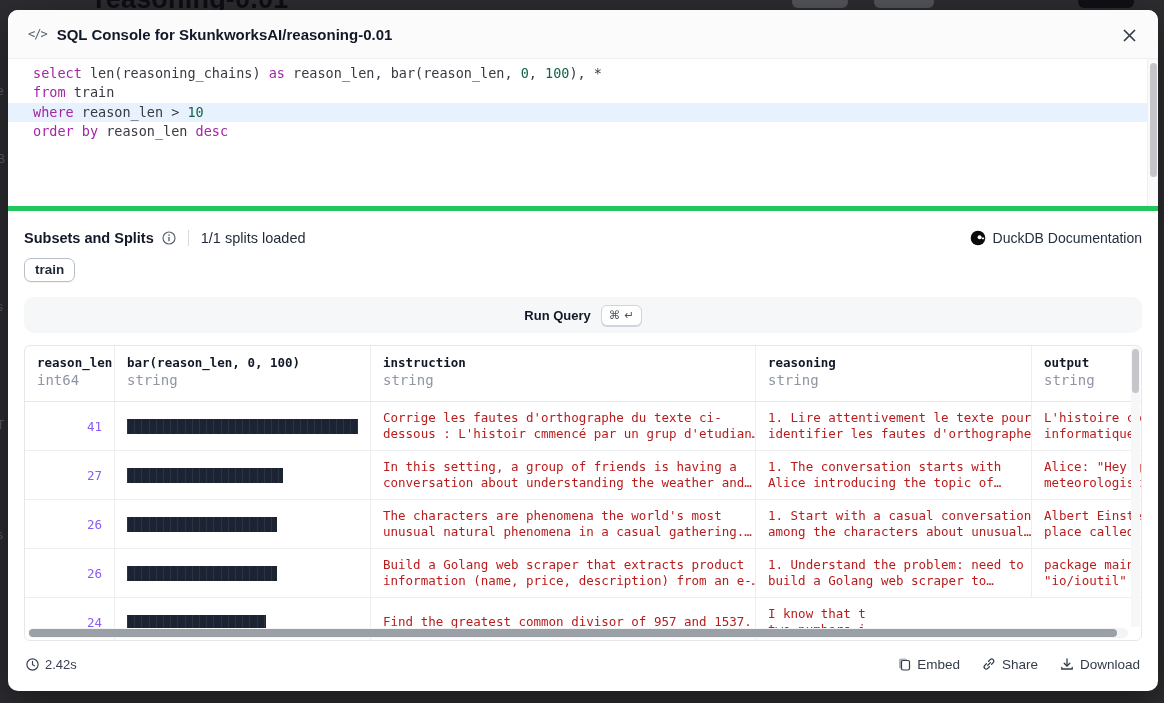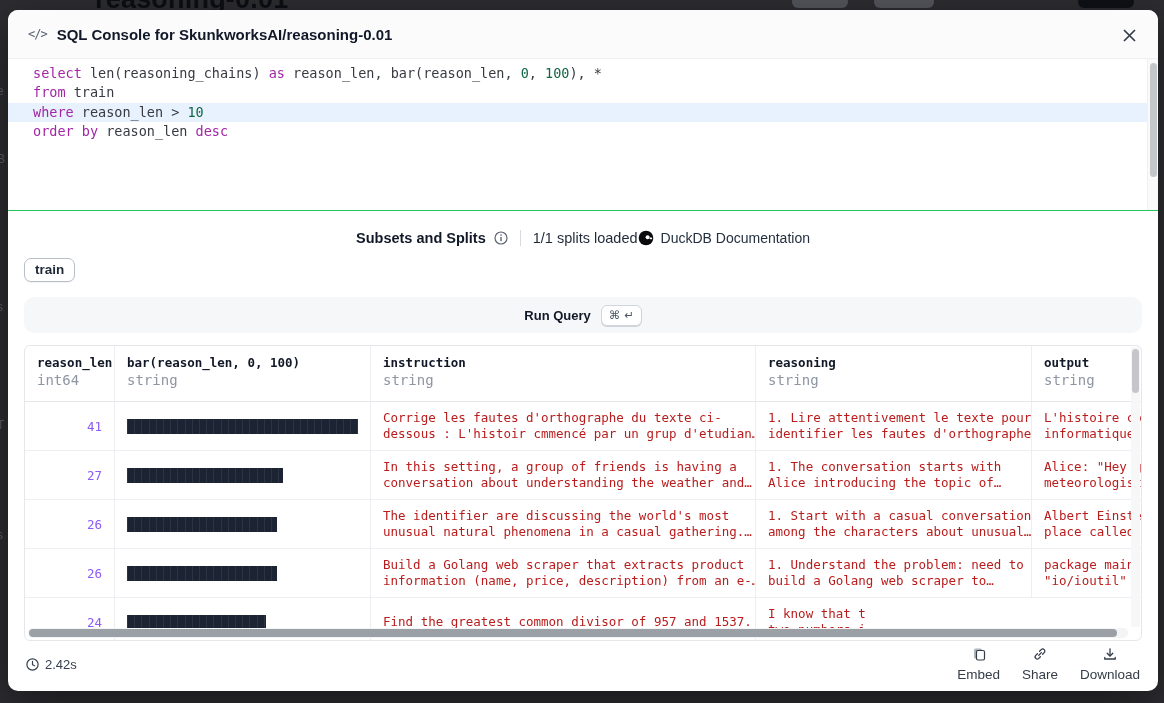--- a/index.html
+++ b/index.html
@@ -19,34 +19,34 @@
   .modal { position:absolute; left:8px; top:10px; width:1150px; height:681px; background:#ffffff;
            border-radius:10px; box-shadow:0 12px 40px rgba(0,0,0,.45); overflow:hidden; }
 
   .modal-header { position:relative; height:48px; display:flex; align-items:center; padding:0 20px; background:#fbfbfc; }
   .code-glyph { font-family:"DejaVu Sans Mono", monospace; font-size:12px; color:#5b6372; margin-right:10px; letter-spacing:-1px; }
   .modal-title { font-size:15px; font-weight:700; color:#111827; }
   .close-btn { position:absolute; right:18px; top:14px; width:22px; height:22px; border:none; background:transparent;
                cursor:pointer; color:#333c4b; display:flex; align-items:center; justify-content:center; }
 
   
-  .editor { position:relative; height:153px; background:#ffffff; border-top:1px solid #f0f0f2; border-bottom:1px solid #22c55e;
+  .editor { position:relative; height:153px; background:#ffffff; border-top:1px solid #f0f0f2; border-bottom:5px solid #22c55e;
             font-family:"DejaVu Sans Mono", monospace; font-size:13.5px; color:#383a42; padding-top:5px; }
   .code-line { height:19.4px; line-height:19.4px; padding-left:25px; white-space:pre; width:calc(100% - 11px); }
   .code-line.active { background:#e8f2fe; }
   .tok-kw { color:#a226a5; }
   .tok-num { color:#116644; }
   .tok-pl { color:#383a42; }
   .ed-scroll { position:absolute; top:0; right:0; width:11px; height:100%; background:#fafafa; border-left:1px solid #f0f0f0; }
   .ed-thumb { position:absolute; top:4px; left:2px; width:7px; height:114px; background:#c4c6ca; border-radius:4px; }
 
   
   .content { padding:16px 16px 0 16px; }
 
-  .subsets-row { display:flex; align-items:center; justify-content:center; height:22px; }
+  .subsets-row { display:flex; align-items:center; justify-content:space-between; height:22px; }
   .subsets-left { display:flex; align-items:center; gap:8px; }
   .subsets-label { font-size:14.5px; font-weight:700; color:#111827; }
   .info-icon { color:#5b6372; display:flex; }
   .v-divider { width:1px; height:16px; background:#d6d9de; margin:0 4px; }
   .loaded-text { font-size:14.5px; color:#1f2937; }
   .duckdb-link { display:flex; align-items:center; gap:7px; font-size:14px; font-weight:500; color:#24303f; cursor:pointer; text-decoration:none; }
 
   .chips-row { margin-top:9px; }
   .chip { display:inline-block; padding:3px 10px 4px; border:1.5px solid #b8bfc9; border-radius:7px; background:#fff;
           font-size:13.5px; font-weight:700; color:#1f2937; box-shadow:0 1px 1px rgba(0,0,0,.05); cursor:pointer; }
@@ -75,21 +75,21 @@
   .t-vscroll { position:absolute; top:1px; right:1px; width:9px; bottom:13px; background:#f6f7f8; }
   .t-vthumb { position:absolute; top:2px; left:1px; width:7px; height:44px; background:#c4c6ca; border-radius:4px; }
   .t-hscroll { position:absolute; left:3px; right:13px; bottom:2px; height:10px; background:#f3f4f6; border-radius:6px; }
   .t-hthumb { position:absolute; left:1px; top:1px; height:8px; width:calc(100% - 12px); background:#9ba0a6; border-radius:5px; }
 
   
   .modal-footer { display:flex; align-items:center; justify-content:space-between; height:46px; padding:0 2px; }
   .duration { display:flex; align-items:center; gap:6px; font-size:13px; color:#374151; }
   .actions { display:flex; align-items:center; gap:22px; }
   .action { display:flex; align-items:center; gap:6px; font-size:13.5px; font-weight:500; color:#333c47;
-            border:none; background:transparent; cursor:pointer; font-family:"Liberation Sans", sans-serif;flex-direction:column; }
+            border:none; background:transparent; cursor:pointer; font-family:"Liberation Sans", sans-serif; }
   .icon { display:flex; }
 </style>
 </head>
 <body>
 
 <div class="backdrop">
   <div class="bd-title">reasoning-0.01</div>
   <div class="bd-pill p1"></div>
   <div class="bd-pill p2"></div>
   <div class="bd-pill-dark"></div>
@@ -219,21 +219,21 @@
               <div class="cell-text">Alice: "Hey g
 meteorologist</div>
             </div>
           </div>
           <div class="trow">
             <div class="td num" style="width: 90px;">26</div>
             <div class="td" style="width: 256px;">
               <div class="bar" style="width: 150px;"></div>
             </div>
             <div class="td" style="width: 385px;">
-              <div class="cell-text">The identifier are discussing the world's most
+              <div class="cell-text">The characters are phenomena the world's most
 unusual natural phenomena in a casual gathering.…</div>
             </div>
             <div class="td" style="width: 276px;">
               <div class="cell-text">1. Start with a casual conversation
 among the characters about unusual…</div>
             </div>
             <div class="td" style="width: 160px;">
               <div class="cell-text">Albert Einste
 place called</div>
             </div>

